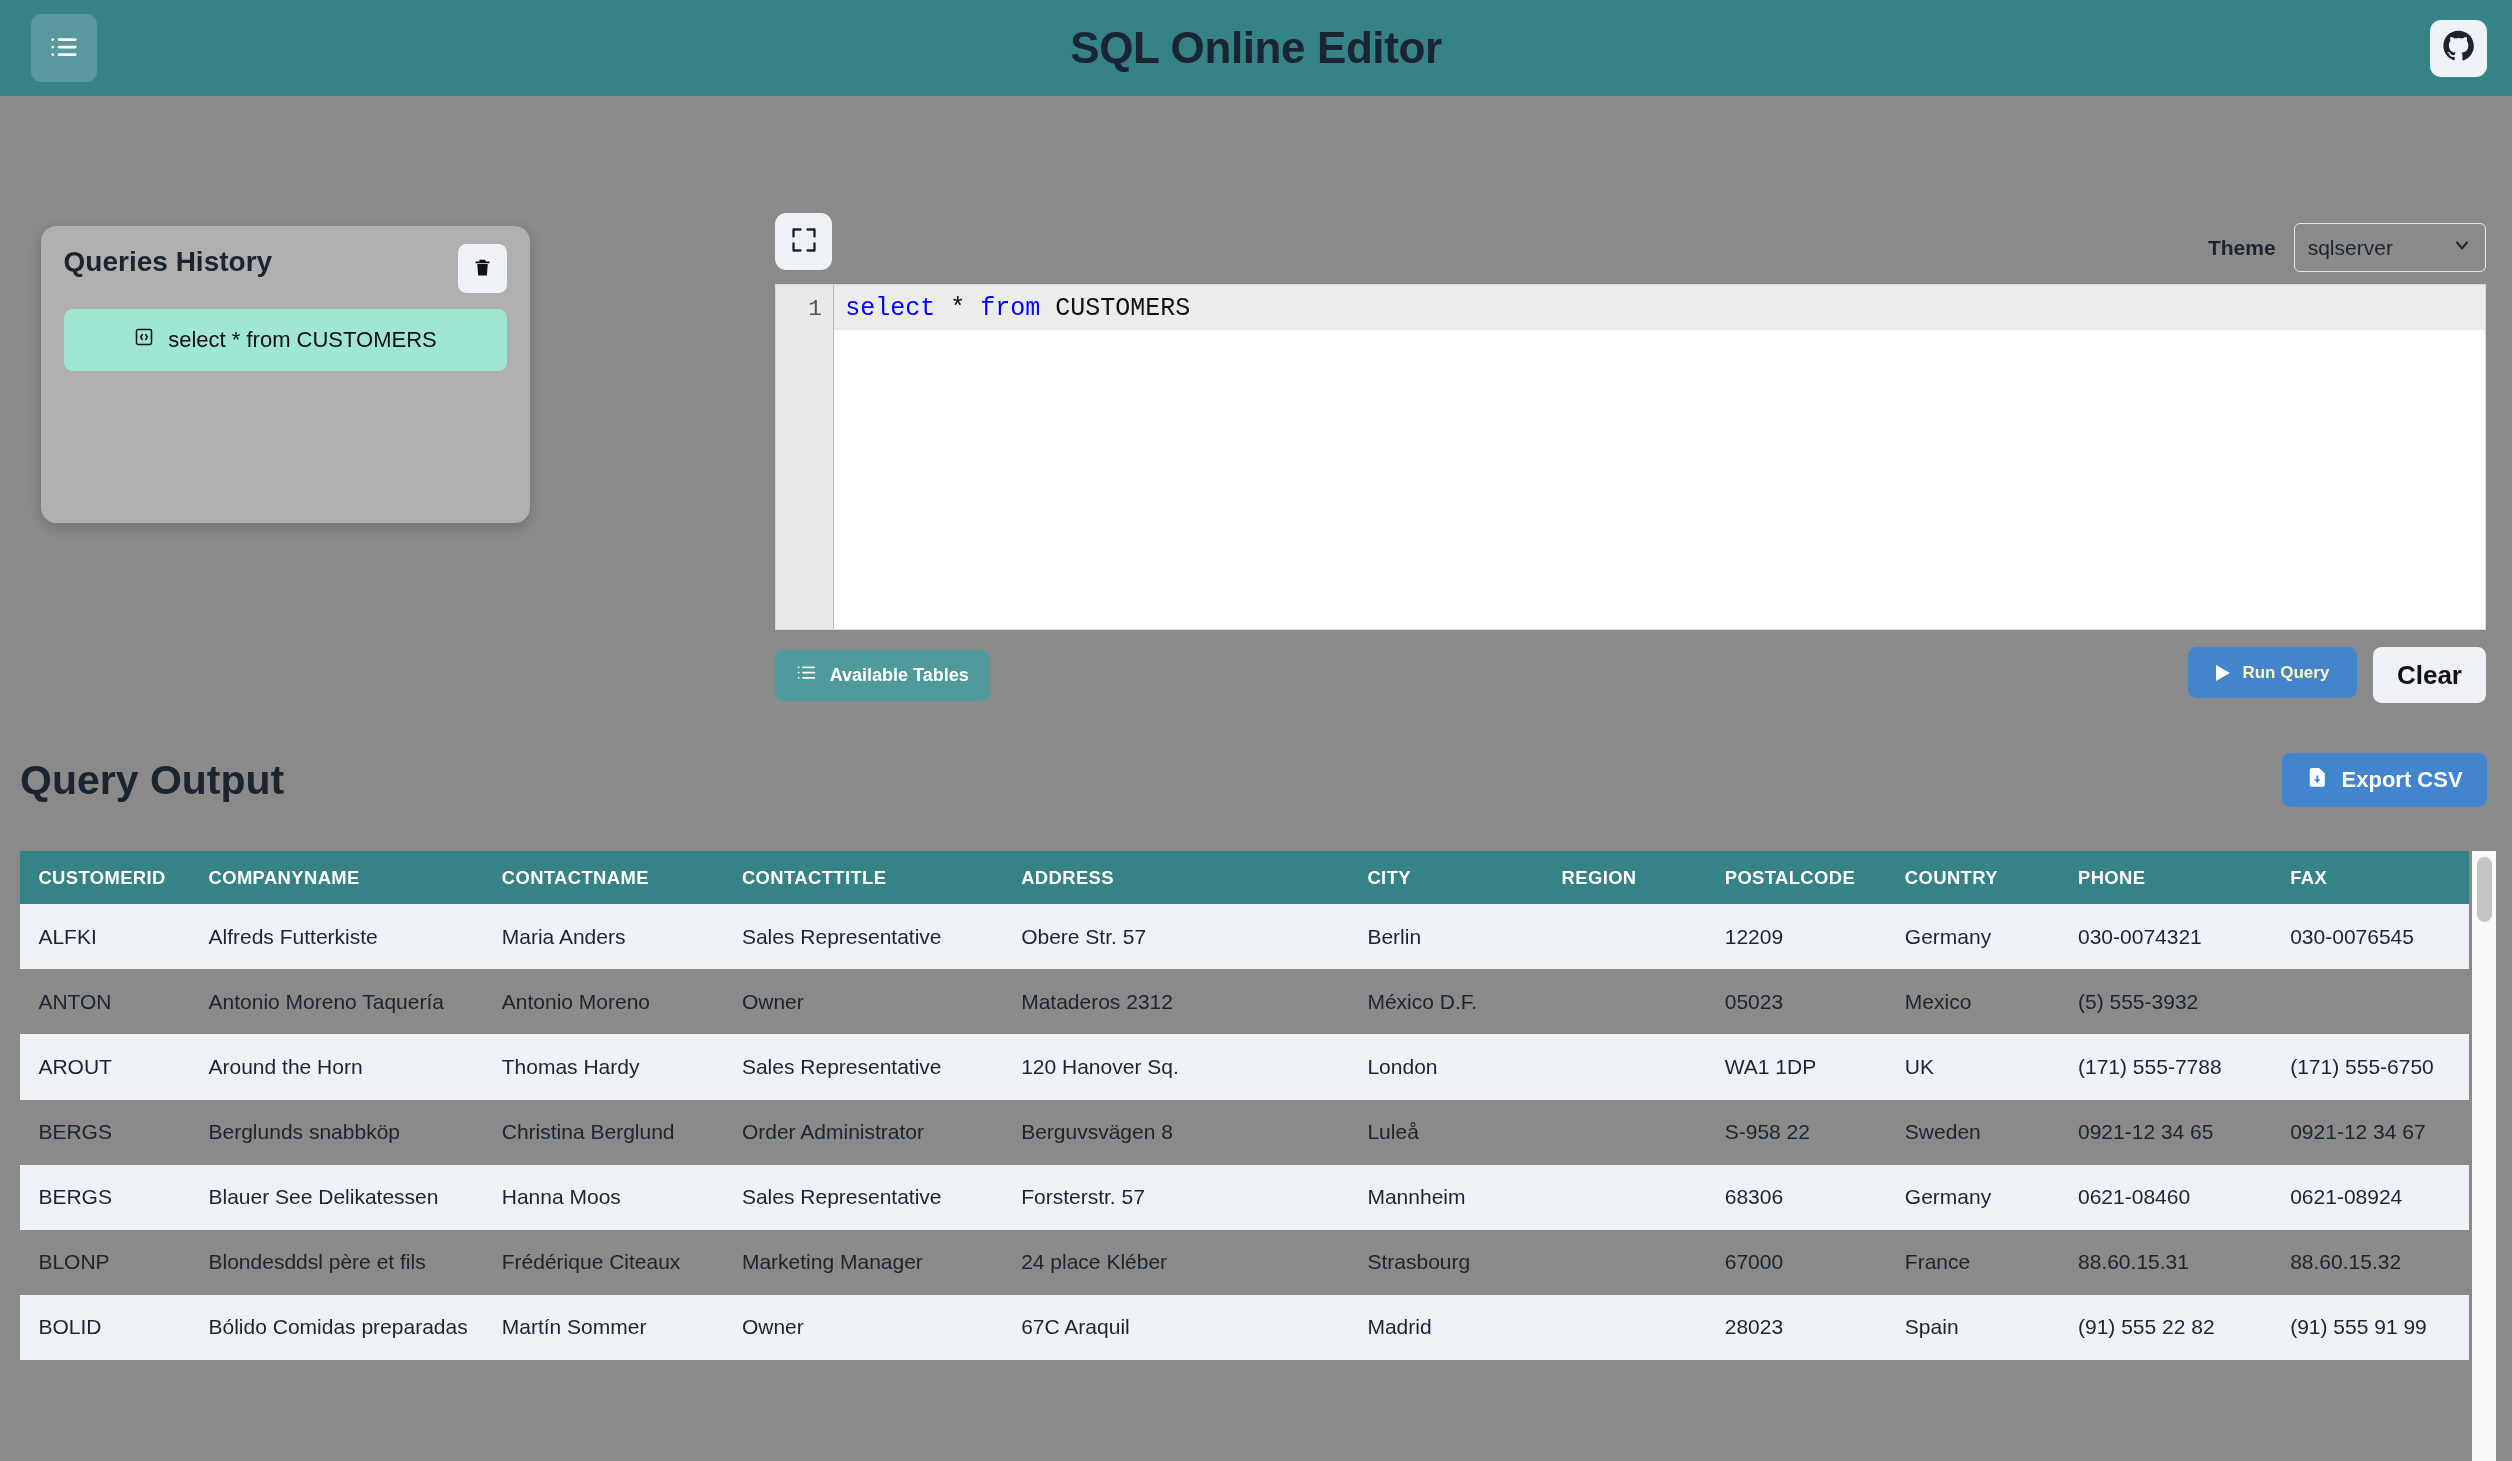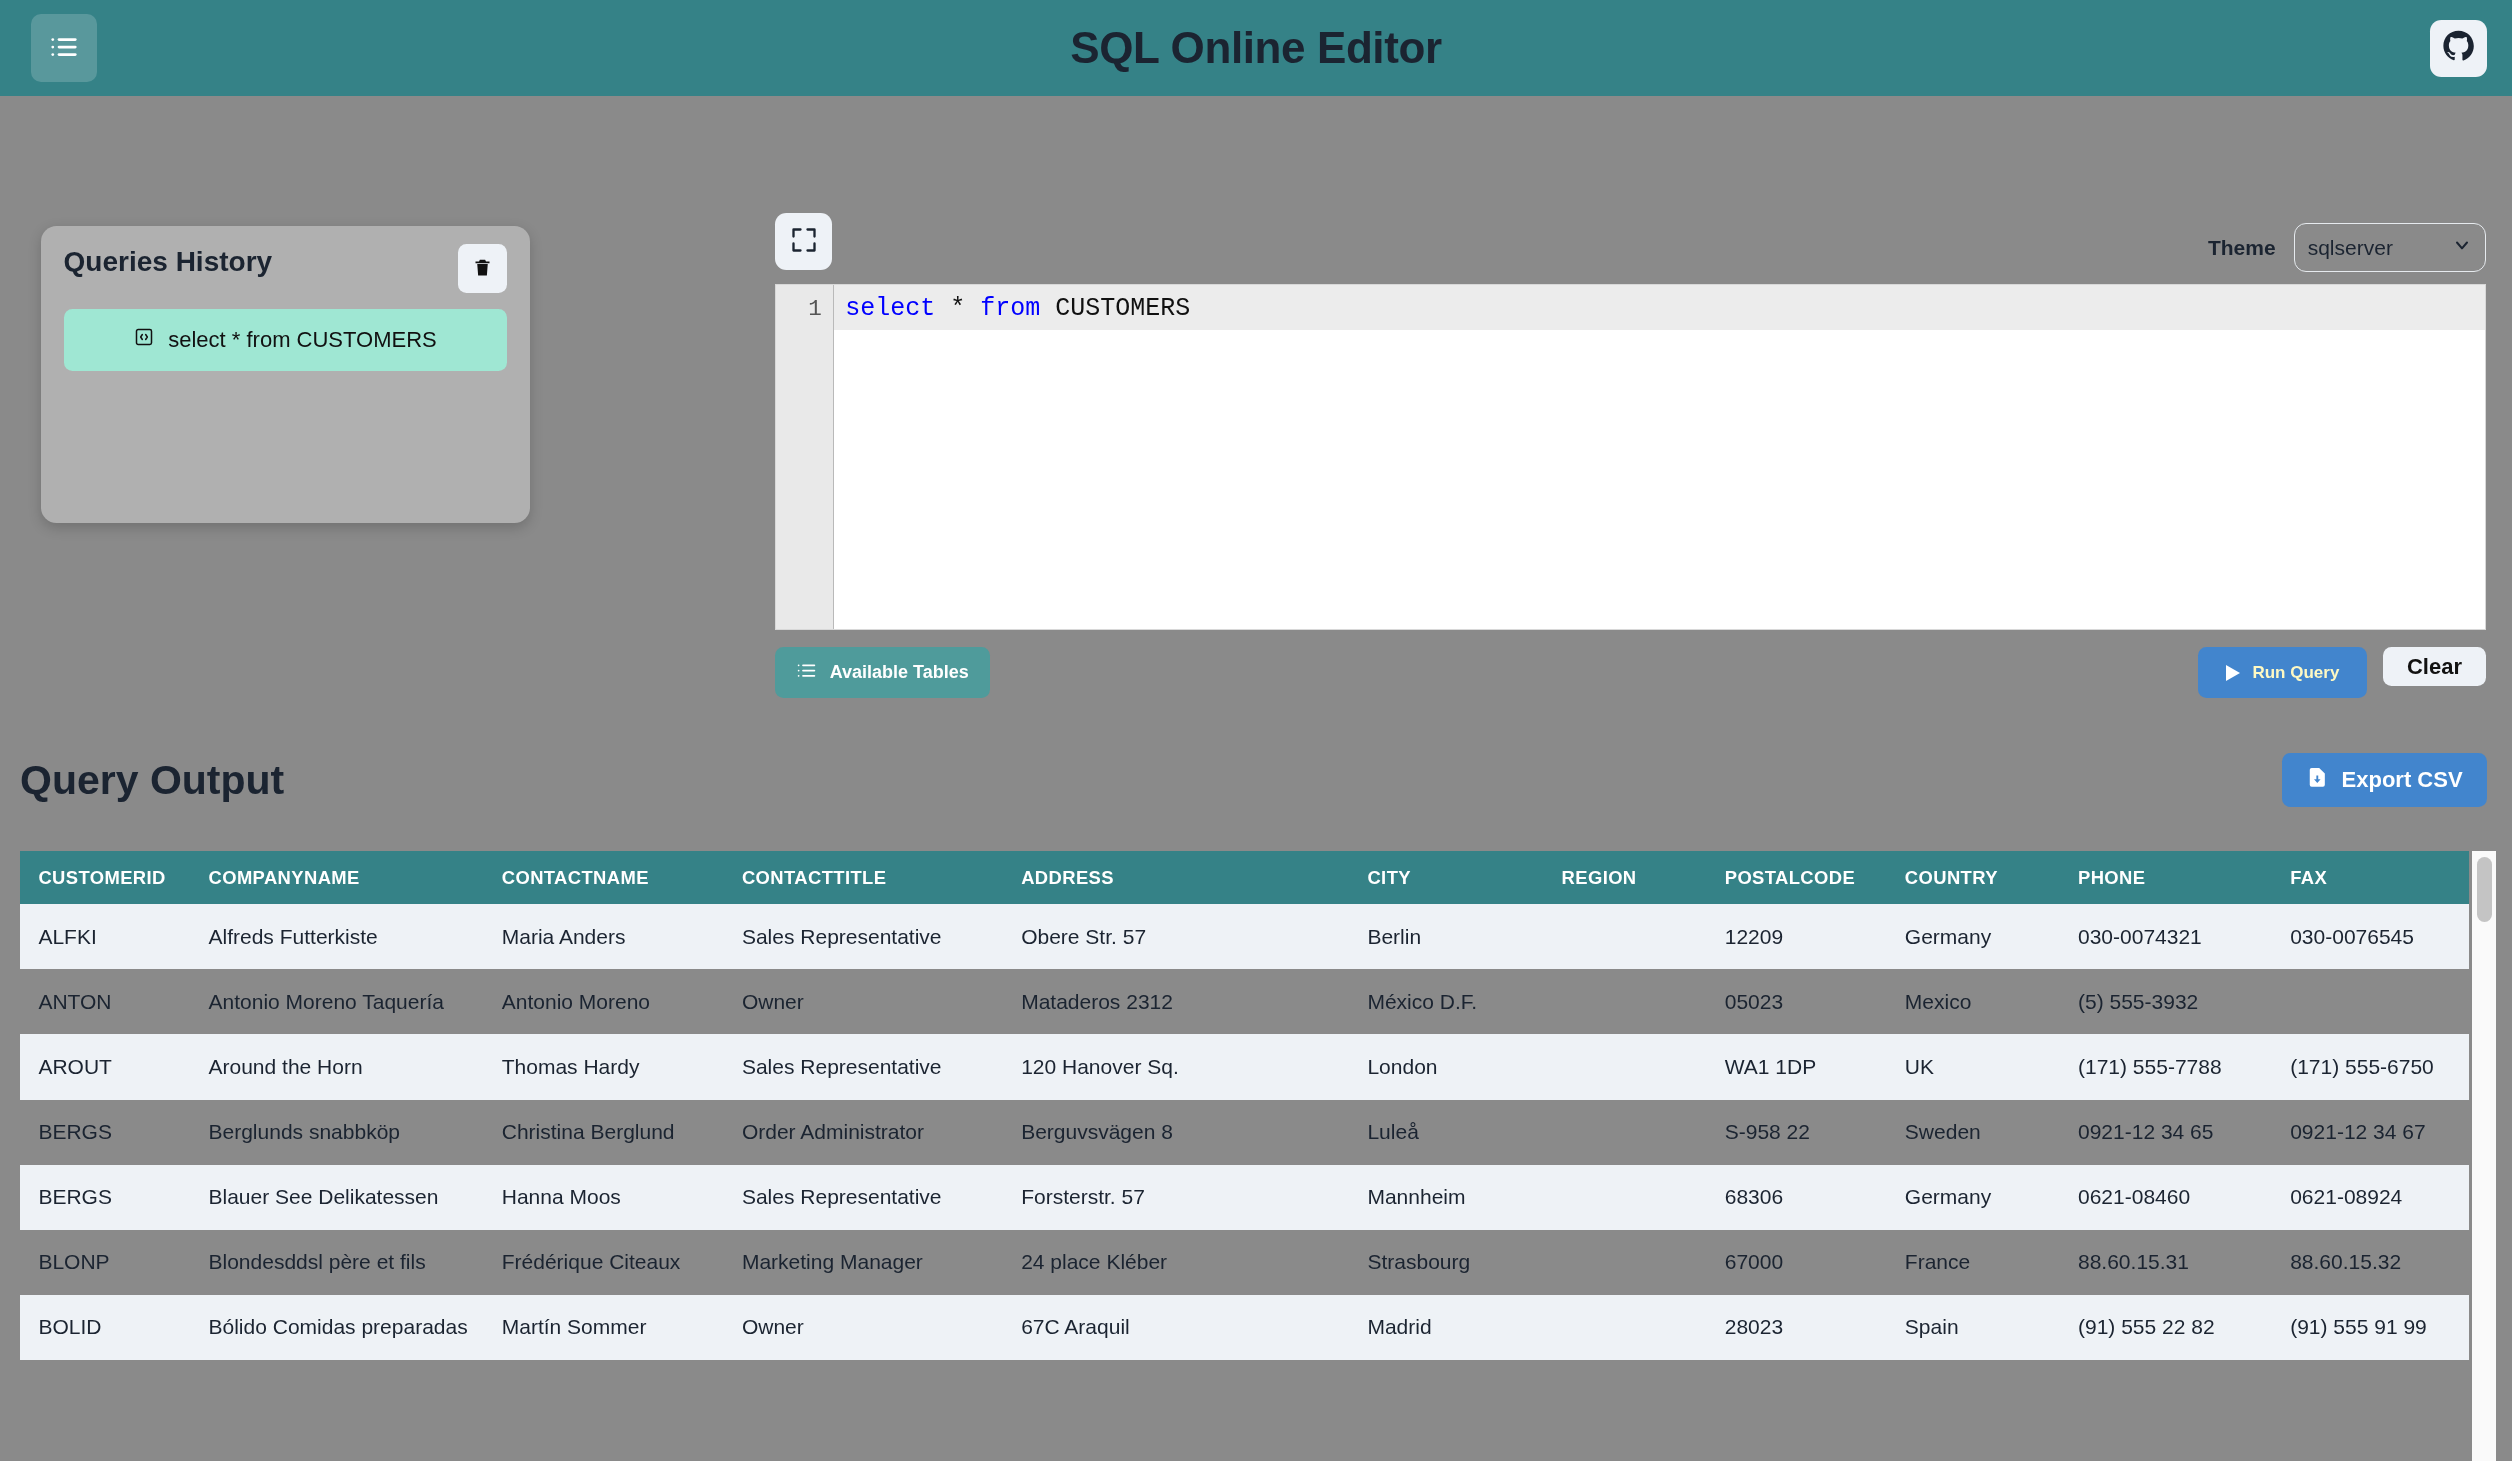--- a/index.html
+++ b/index.html
@@ -106,21 +106,21 @@
   .expand-btn svg { width: 28px; height: 28px; }
   .theme-block {
     position: absolute; right: 0; top: 10px;
     display: flex; align-items: center; gap: 18.4px;
   }
   .theme-label { font-size: 21px; font-weight: bold; color: #1b2431; }
   .theme-select {
     width: 192px; height: 49px;
     background: transparent;
     border: 1.4px solid #e6eaee;
-    border-radius: 12px;
+    border-radius: 6px;
     color: #1b2431;
     font-size: 21px;
     font-family: "Liberation Sans", sans-serif;
     padding: 0 12.7px;
     display: flex; align-items: center; justify-content: space-between;
     cursor: pointer;
   }
   .theme-select .chev { font-size: 18.4px; }
 
   .code-area {
@@ -178,22 +178,22 @@
     height: 51px; padding: 0 28px;
   }
   .btn-run .tri {
     width: 0; height: 0;
     border-left: 14px solid #fff;
     border-top: 8.5px solid transparent;
     border-bottom: 8.5px solid transparent;
   }
   .btn-clear {
     background: #eef2f7; color: #111;
-    font-size: 22px; font-weight: bold;
-    height: 39px; padding: 0 24px;
+    font-size: 26px; font-weight: bold;
+    height: 56px; padding: 0 24px;
   }
 
   
   .output-head {
     position: absolute;
     left: 20px; right: 25.4px; top: 657px;
     display: flex; align-items: center; justify-content: space-between;
   }
   .output-title { font-size: 41px; font-weight: bold; color: #1b2431; }
   .btn-export {

